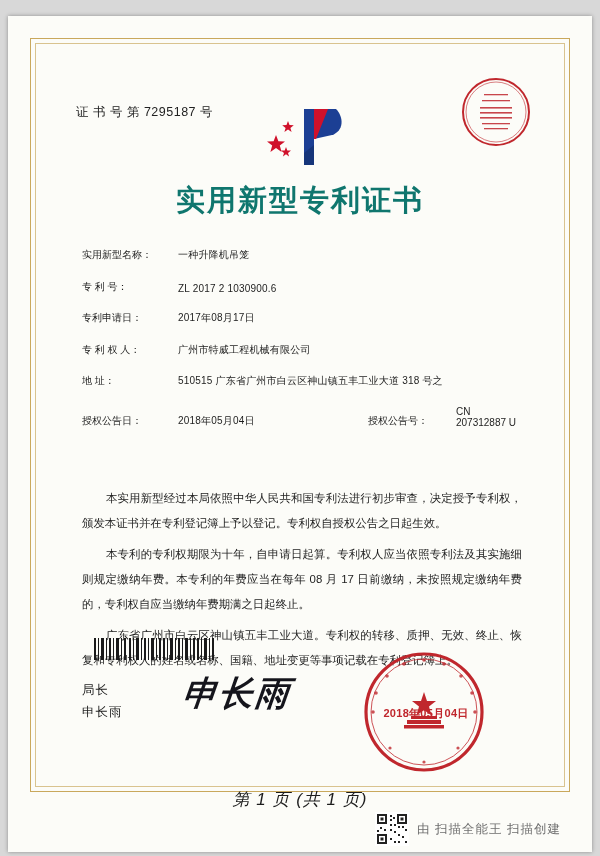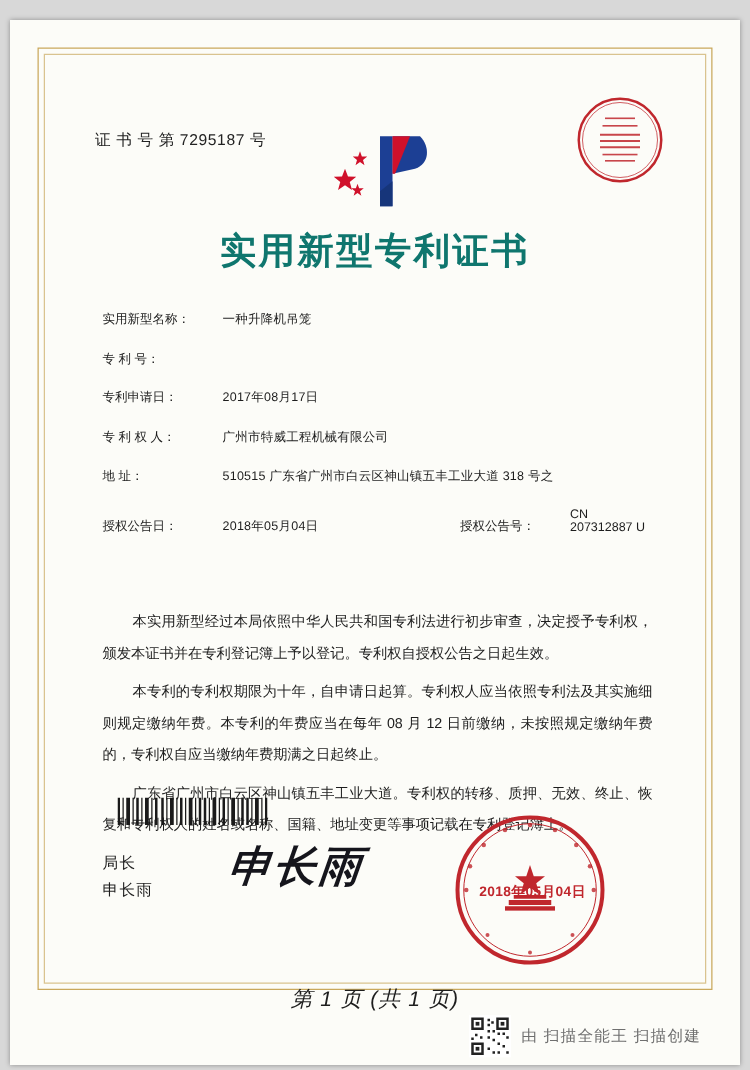--- a/index.html
+++ b/index.html
@@ -146,20 +146,21 @@
 
   <div class="title">实用新型专利证书</div>
 
   <div class="fields">
     <div class="frow">
       <div class="flabel">实用新型名称：</div>
       <div class="fvalue">一种升降机吊笼</div>
     </div>
     <div class="frow">
       <div class="flabel">专 利 号：</div>
+      <div class="fvalue">ZL 2017 2 1030900.6</div>
     </div>
     <div class="frow">
       <div class="flabel">专利申请日：</div>
       <div class="fvalue">2017年08月17日</div>
     </div>
     <div class="frow">
       <div class="flabel">专 利 权 人：</div>
       <div class="fvalue">广州市特威工程机械有限公司</div>
     </div>
     <div class="frow">
@@ -169,21 +170,21 @@
     <div class="frow two">
       <div class="flabel">授权公告日：</div>
       <div class="fvalue">2018年05月04日</div>
       <div class="flabel2">授权公告号：</div>
       <div class="fvalue2">CN 207312887 U</div>
     </div>
   </div>
 
   <div class="paras">
     <p>本实用新型经过本局依照中华人民共和国专利法进行初步审查，决定授予专利权，颁发本证书并在专利登记簿上予以登记。专利权自授权公告之日起生效。</p>
-    <p>本专利的专利权期限为十年，自申请日起算。专利权人应当依照专利法及其实施细则规定缴纳年费。本专利的年费应当在每年 08 月 12 日前缴纳，未按照规定缴纳年费的，专利权自应当缴纳年费期满之日起终止。</p>
+    <p>本专利的专利权期限为十年，自申请日起算。专利权人应当依照专利法及其实施细则规定缴纳年费。本专利的年费应当在每年 08 月 17 日前缴纳，未按照规定缴纳年费的，专利权自应当缴纳年费期满之日起终止。</p>
     <p>广东省广州市白云区神山镇五丰工业大道。专利权的转移、质押、无效、终止、恢复和专利权人的姓名或名称、国籍、地址变更等事项记载在专利登记簿上。</p>
   </div>
 
   <div class="barcode">
     <svg viewBox="0 0 120 22" width="120" height="22">
       <g fill="#1a1a1a">
         <rect x="0" y="0" width="2" height="22"></rect>
           <rect x="4" y="0" width="1" height="22"></rect>
         <rect x="7" y="0" width="3" height="22"></rect>
           <rect x="12" y="0" width="1" height="22"></rect>

